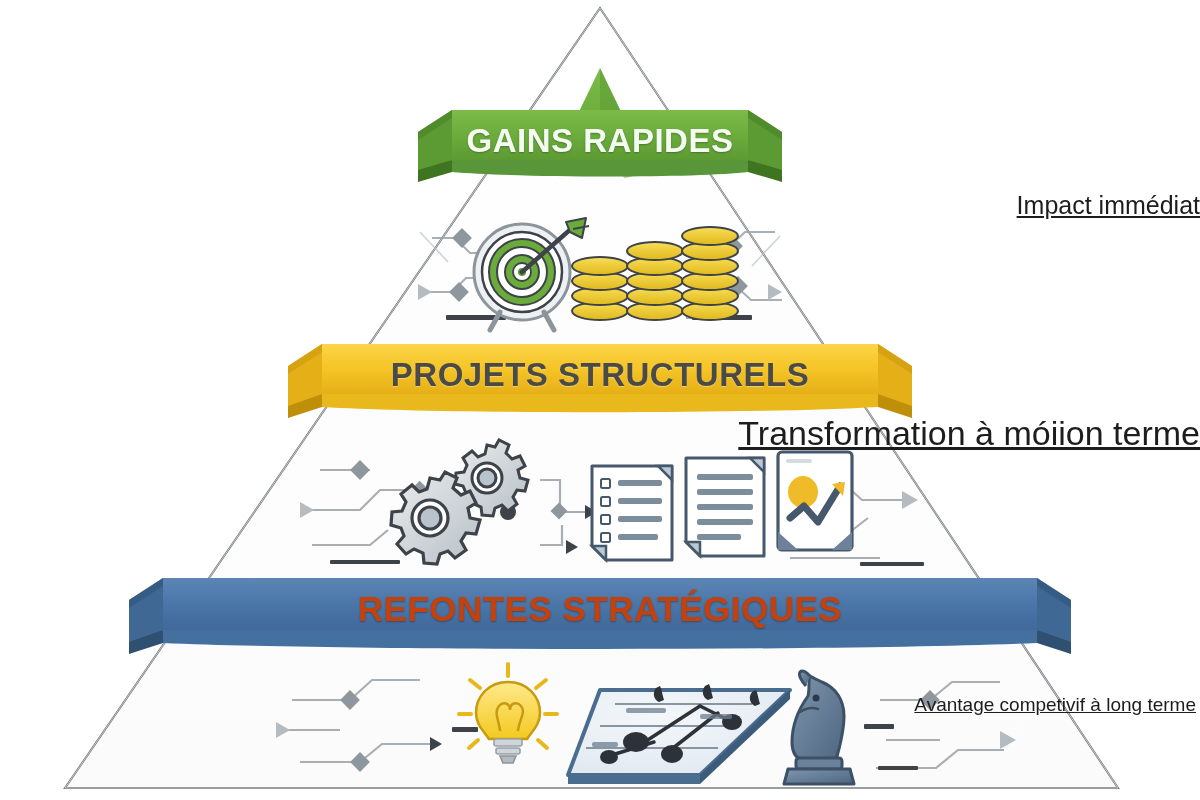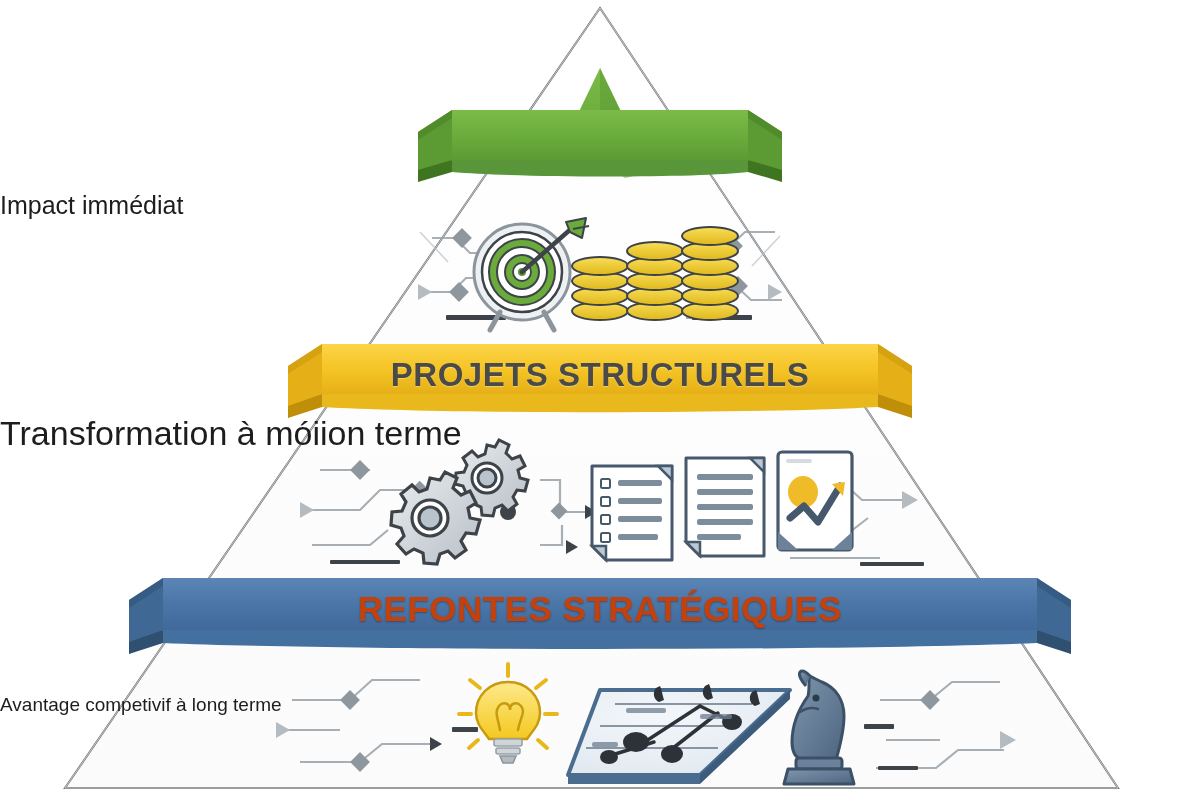--- a/index.html
+++ b/index.html
@@ -82,25 +82,26 @@
   }
   #ribbon-refontes .ribbon-label {
     color: #c2410c;
     font-size: 35px;
     text-shadow: 0 1px 2px rgba(0,0,0,0.3);
   }
 
   
   .subtitle {
     position: absolute;
-    text-align: left;
+    text-align: right;
     color: #1d1d1d;
     font-family: "Liberation Sans", sans-serif;
     white-space: nowrap;
     font-weight: normal;
+    text-decoration: underline;
   }
   #subtitle-tier1 {
     left: 0; right: 0;
     top: 191px;
     font-size: 25px;
   }
   #subtitle-tier2 {
     left: 0; right: 0;
     top: 414px;
     font-size: 34px;
@@ -420,20 +421,23 @@
       <path d="M163,578 L129,600 L129,654 L163,630 Z" fill="#3f6894"></path>
       <path d="M129,600 L163,578 L163,586 L129,608 Z" fill="#35587d" opacity="0.75"></path>
       <path d="M1037,578 L1071,600 L1071,654 L1037,630 Z" fill="#3f6894"></path>
       <path d="M1071,600 L1037,578 L1037,586 L1071,608 Z" fill="#35587d" opacity="0.75"></path>
       <path d="M163,630 L1037,630 L1037,643 C850,651 350,651 163,643 Z" fill="#43709f"></path>
       <path d="M129,654 L163,643 L163,630 L129,642 Z" fill="#2f5071"></path>
       <path d="M1071,654 L1037,643 L1037,630 L1071,642 Z" fill="#2f5071"></path>
     </g>
   </svg>
 
+  <div class="ribbon" id="ribbon-gains">
+    <span class="ribbon-label">GAINS RAPIDES</span>
+  </div>
 
   <div class="ribbon" id="ribbon-projets">
     <span class="ribbon-label">PROJETS STRUCTURELS</span>
   </div>
 
   <div class="ribbon" id="ribbon-refontes">
     <span class="ribbon-label">REFONTES STRATÉGIQUES</span>
   </div>
 
   <div class="subtitle" id="subtitle-tier1">Impact immédiat</div>

